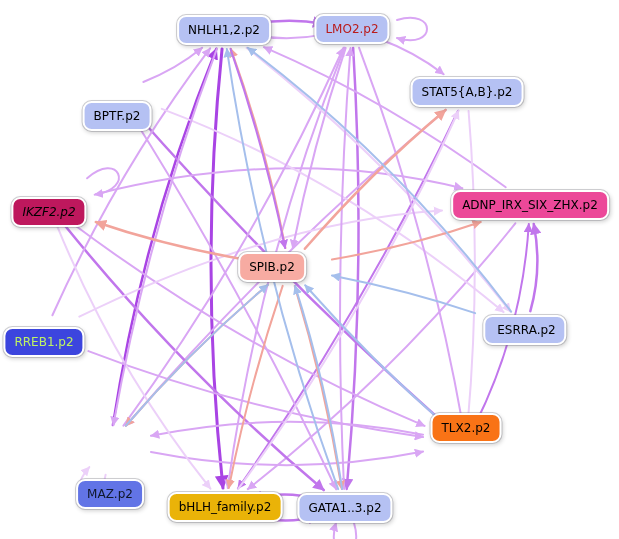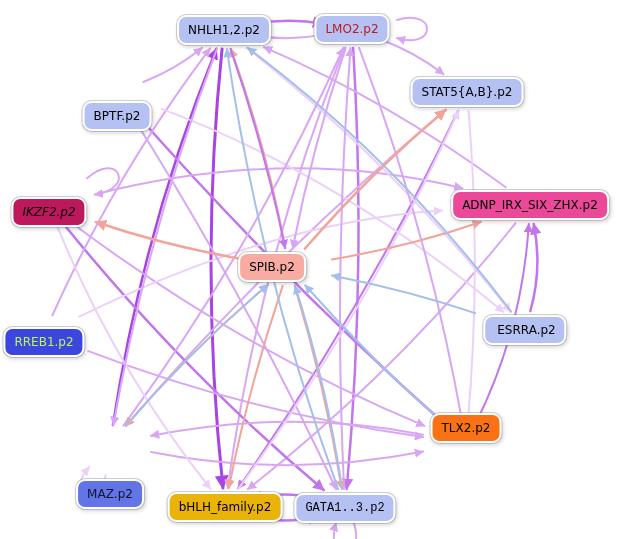--- a/index.html
+++ b/index.html
@@ -108,15 +108,15 @@
       <div class="node" style="left: 117px; top: 92px; background: rgb(181, 193, 243); color: rgb(0, 0, 0); margin-top: 24px;">BPTF.p2</div>
       <div class="node" style="left: 467px; top: 92px; background: rgb(181, 193, 243); color: rgb(0, 0, 0);">STAT5{A,B}.p2</div>
       <div class="node" style="left: 49px; top: 212px; background: #be185d; color: rgb(0, 0, 0); font-style: italic;">IKZF2.p2</div>
       <div class="node" style="left: 530px; top: 205px; background: #ec4899; color: rgb(0, 0, 0);">ADNP_IRX_SIX_ZHX.p2</div>
       <div class="node" style="left: 272px; top: 267px; background: rgb(247, 171, 162); color: rgb(0, 0, 0);">SPIB.p2</div>
       <div class="node" style="left: 44px; top: 334px; background: rgb(60, 69, 222); color: #bef264; margin-top: 8px;">RREB1.p2</div>
       <div class="node" style="left: 525px; top: 330px; background: rgb(181, 193, 243); color: rgb(0, 0, 0); padding-left: 12px;">ESRRA.p2</div>
       <div class="node" style="left: 110px; top: 470px; background: rgb(98, 116, 230); color: #0f172a; margin-top: 24px;">MAZ.p2</div>
       <div class="node" style="left: 466px; top: 428px; background: #f97316; color: rgb(0, 0, 0);">TLX2.p2</div>
       <div class="node" style="left: 225px; top: 507px; background: #eab308; color: rgb(0, 0, 0);">bHLH_family.p2</div>
-      <div class="node" style="left: 345px; top: 508px; background: rgb(181, 193, 243); color: rgb(0, 0, 0); font-family: Liberation Mono, monospace;">GATA1..3.p2</div>
+      <div class="node" style="left: 345px; top: 508px; background: rgb(181, 193, 243); color: rgb(0, 0, 0);">GATA1..3.p2</div>
     </div>
 </div>
 
 </body></html>

